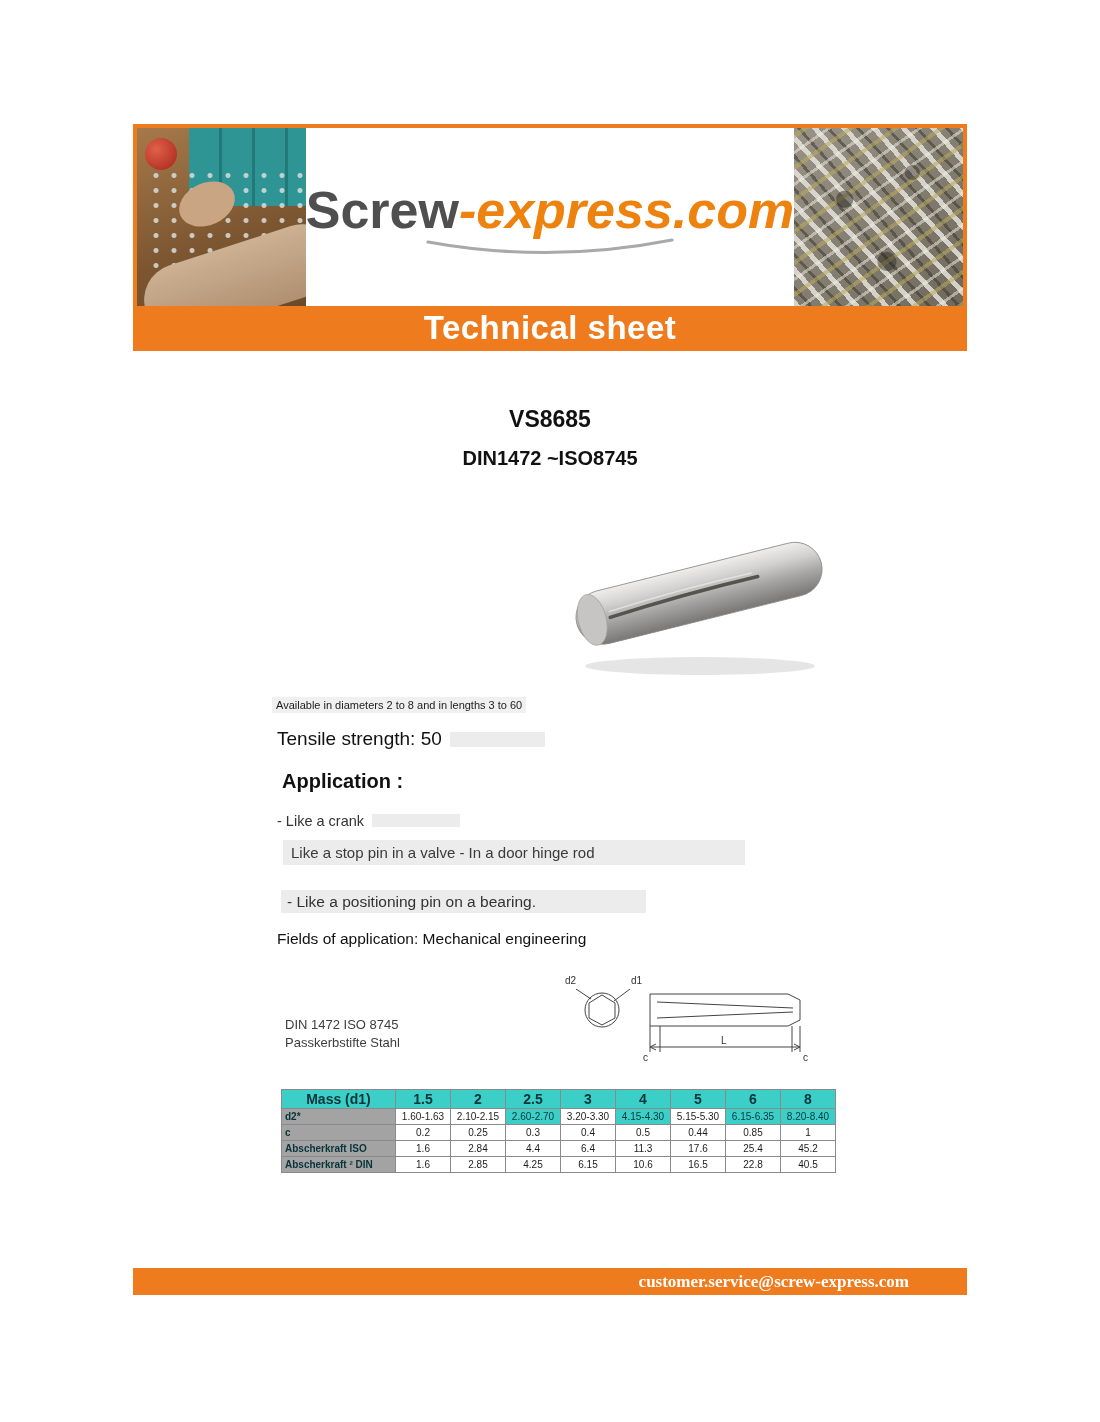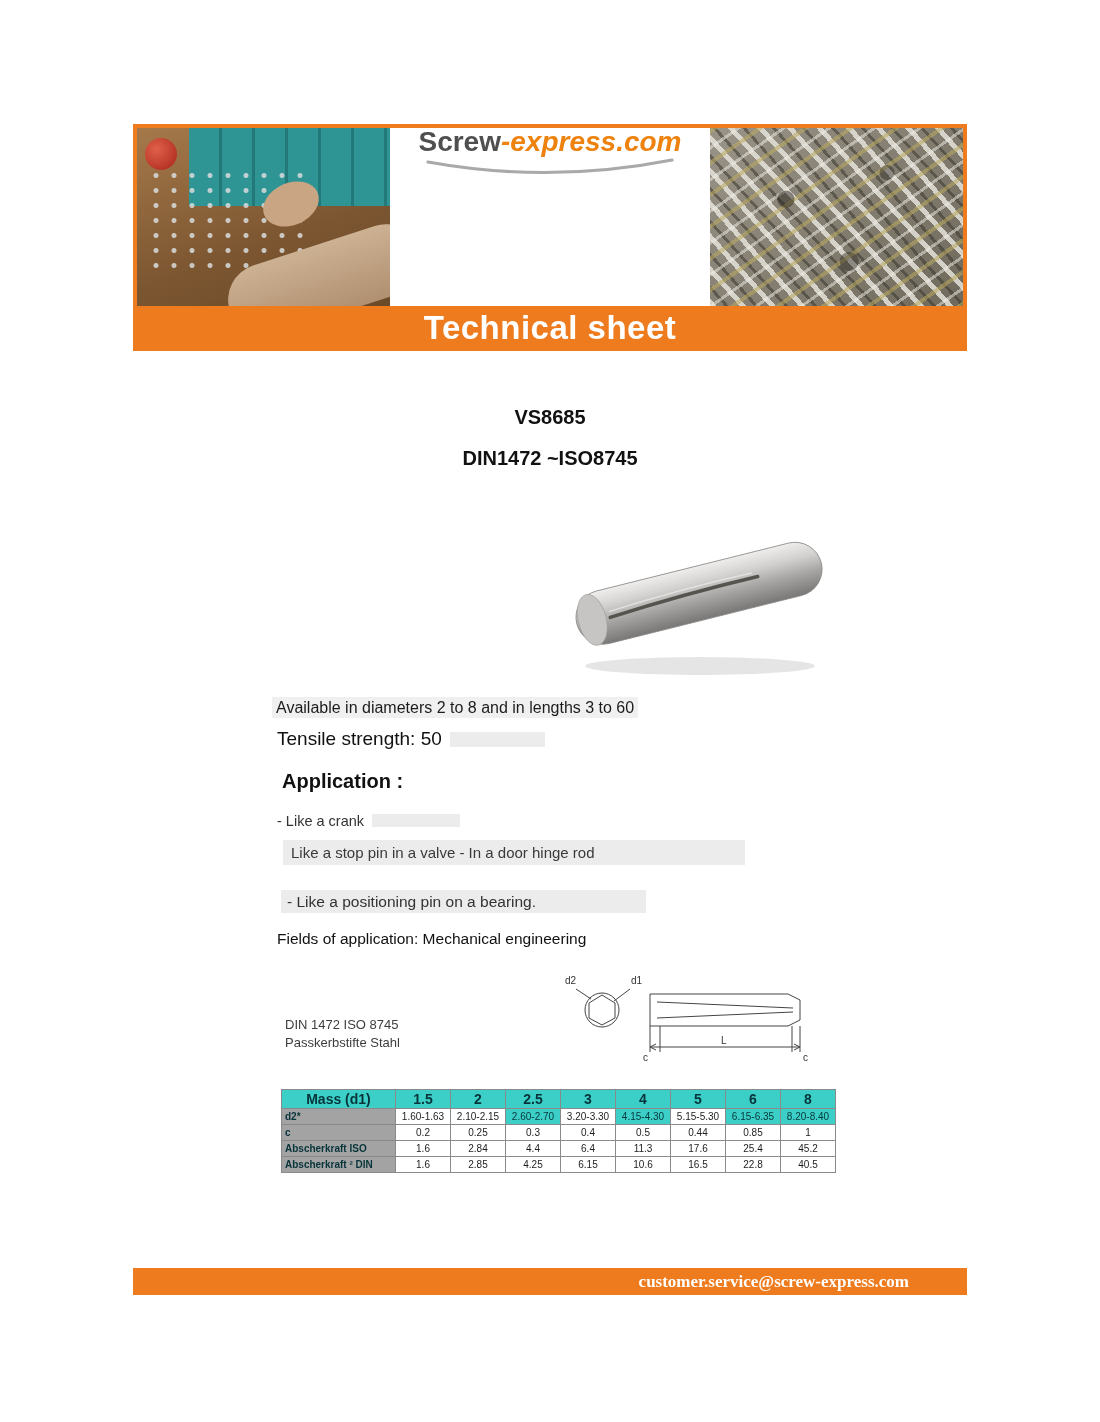--- a/index.html
+++ b/index.html
@@ -24,36 +24,36 @@
   .photo-right{background:linear-gradient(135deg,#9a9488,#6f695c);}
   .ph-stripes1{position:absolute;inset:0;
     background:repeating-linear-gradient(48deg,rgba(228,226,218,.85) 0 5px,transparent 5px 11px,rgba(60,56,46,.55) 11px 14px,transparent 14px 22px);}
   .ph-stripes2{position:absolute;inset:0;
     background:repeating-linear-gradient(-35deg,rgba(186,170,96,.55) 0 4px,transparent 4px 13px,rgba(240,238,230,.5) 13px 16px,transparent 16px 26px);}
   .ph-knots{position:absolute;inset:0;background-image:
     radial-gradient(circle at 30% 40%,rgba(30,28,22,.45) 0 8px,transparent 9px),
     radial-gradient(circle at 70% 25%,rgba(30,28,22,.4) 0 7px,transparent 8px),
     radial-gradient(circle at 55% 75%,rgba(30,28,22,.4) 0 9px,transparent 10px);}
   .logo-area{flex:1;position:relative;background:#fff;text-align:center;}
-  .logo{font-size:28px;line-height:1;white-space:nowrap;}
+  .logo{margin-top:56px;font-size:52px;line-height:1;white-space:nowrap;}
   .logo .brand-a{font-weight:bold;color:#4f4f4f;}
   .logo .brand-b{font-style:italic;font-weight:bold;color:#ed820e;}
   .swoosh{display:block;margin:2px auto 0;}
 
   .title-bar{position:absolute;left:133px;top:306px;width:834px;height:45px;background:#ee7c1e;
     color:#fff;font-size:33px;font-weight:bold;text-align:center;line-height:44px;letter-spacing:.5px;}
 
   
   .abs{position:absolute;}
-  .p-code{top:406px;left:0;width:100%;text-align:center;font-size:20px;font-weight:bold;color:#111;}
+  .p-code{top:406px;left:0;width:100%;text-align:center;font-size:23px;font-weight:bold;color:#111;}
   .p-std{top:447px;left:0;width:100%;text-align:center;font-size:20px;font-weight:bold;color:#111;}
   .p-desc{top:485px;left:0;width:100%;text-align:center;font-size:14.5px;color:#222;}
   .hl{background:#f2f2f2;padding:3px 22px;}
   .pin-wrap{left:545px;top:498px;width:310px;height:190px;}
-  .p-avail{left:272px;top:699px;font-size:16px;color:#1c1c1c;}
+  .p-avail{left:272px;top:699px;font-size:11px;color:#1c1c1c;}
   .p-avail .hl2{background:#f0f0f0;padding:2px 4px;}
   .p-tensile{left:277px;top:728px;font-size:19px;color:#111;}
   .tail{display:inline-block;height:15px;background:#ececec;vertical-align:-2px;margin-left:8px;}
   .tail-95{width:95px;} .tail-88{width:88px;height:13px;vertical-align:-1px;}
   .p-apph{left:282px;top:770px;font-size:20px;font-weight:bold;color:#111;}
   .item1{left:277px;top:813px;font-size:14.5px;color:#333;}
   .item2{left:283px;top:844px;font-size:15px;color:#3a3a3a;}
   .item2 .hl3{background:#ececec;padding:4px 150px 4px 8px;}
   .item3{left:281px;top:893px;font-size:15.5px;color:#333;}
   .item3 .hl4{background:#ececec;padding:3px 110px 3px 6px;}

